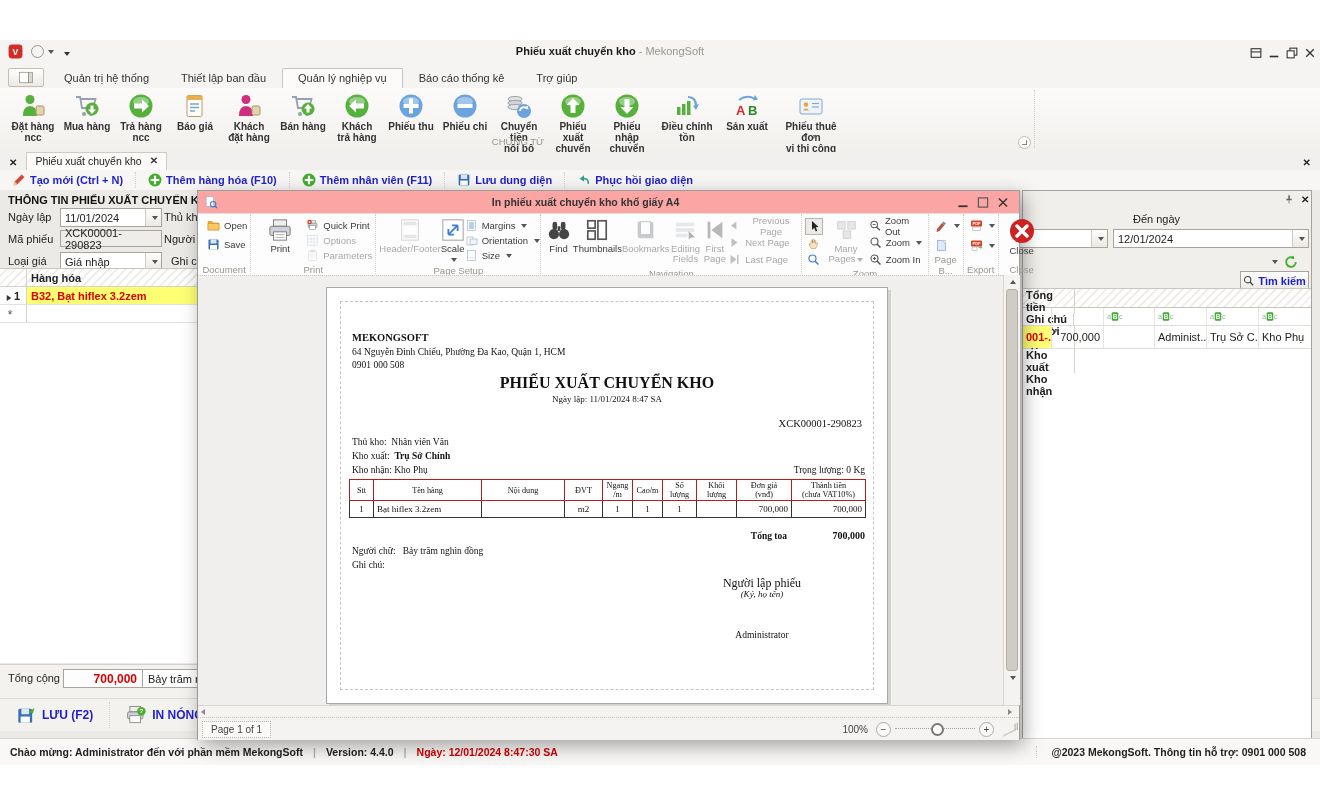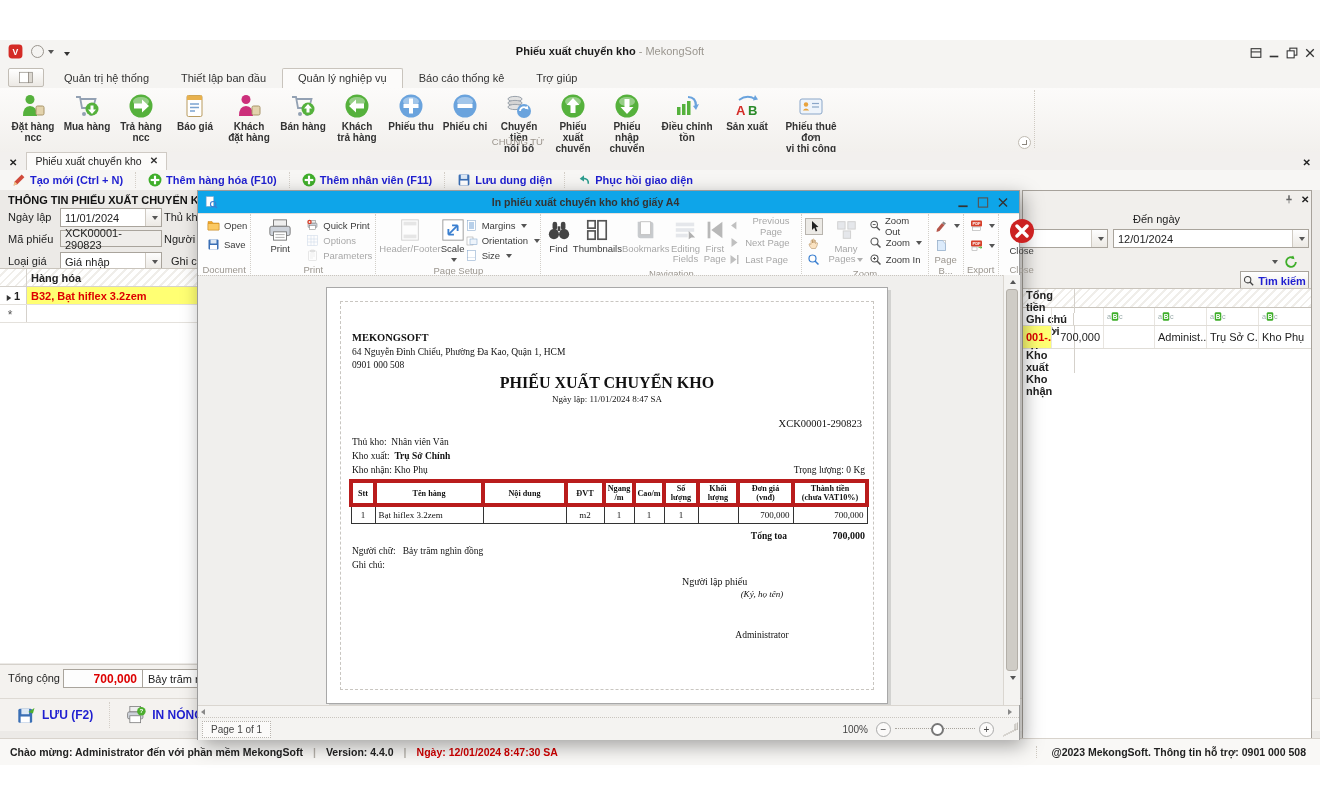--- a/index.html
+++ b/index.html
@@ -78,21 +78,21 @@
   .rg-row{display:flex;height:22px;background:#fff;border-bottom:1px solid #e0ddd7;}
   .rg-c{border-right:1px solid #e8e5e0;display:flex;align-items:center;padding:0 3px;box-sizing:border-box;overflow:hidden;white-space:nowrap;}
 
   
   .statusbar{left:0;top:738px;width:1320px;height:26px;background:#f9f8f6;border-top:1px solid #d8d3cc;display:flex;align-items:center;font-weight:bold;font-size:10.5px;}
   .sb-sep{color:#b5b1aa;margin:0 10px;}
   .sb-date{color:#d00000;}
   .sb-right{margin-left:auto;margin-right:14px;border-left:1px dotted #cfcac2;padding-left:14px;}
 
   
-  .dialog{left:197px;top:190px;width:823px;height:550px;background:#0ea5e9;border:1px solid #9b9b9b;
+  .dialog{left:197px;top:190px;width:823px;height:550px;background:#fca5a5;border:1px solid #9b9b9b;
           box-shadow:4px 6px 18px rgba(0,0,0,.35);box-sizing:border-box;}
   .dlg-title{height:22px;display:flex;align-items:center;padding:0 6px;}
   .dlg-title .dtxt{flex:1;text-align:center;font-weight:bold;font-size:10.5px;color:#333;}
   .dlg-wbtn{width:20px;height:15px;display:flex;align-items:center;justify-content:center;color:#555;}
   .dlg-toolbar{height:62px;background:#fdfdfd;border-top:1px solid #e4e1dc;border-bottom:1px solid #d8d5d0;display:flex;}
   .tgroup{border-right:1px dotted #d2cfc9;display:flex;flex-direction:column;padding:2px 3px 0;}
   .tgroup .gbody{flex:1;display:flex;align-items:flex-start;}
   .tgroup .glabel{text-align:center;font-size:9.5px;color:#9a958e;padding:1px 0;}
   .tbig{width:52px;display:flex;flex-direction:column;align-items:center;text-align:center;font-size:9.5px;color:#3b3b3b;line-height:10px;padding-top:2px;}
   .tbig .tic{width:24px;height:24px;margin-bottom:2px;}
@@ -108,21 +108,21 @@
   .hscroll{left:0;top:514px;width:821px;height:12px;background:#f4f3f1;border-top:1px solid #dad6d0;}
   .dlg-status{left:0;top:526px;width:821px;height:22px;background:#f4f3f1;border-top:1px dotted #c9c5bf;display:flex;align-items:center;font-size:10px;color:#444;}
   .pagebox{border:1px dotted #b8b4ae;padding:2px 8px;margin-left:4px;background:#fbfaf9;}
   .sthumb{background:#cfccc6;border:1px solid #b3afa8;border-radius:3px;}
 
   
   .page{left:128px;top:11px;width:560px;height:415px;background:#fff;border:1px solid #a8a8a8;box-shadow:3px 3px 0 rgba(0,0,0,.12);}
   .pmargin{left:13px;top:13px;width:532px;height:387px;border:1px dashed #c9c6c1;}
   .doc{font-family:"Liberation Serif",serif;color:#111;}
   .dtable{border-collapse:collapse;table-layout:fixed;width:516px;font-family:"Liberation Serif",serif;}
-  .dtable th{border:4px solid #b91c1c;font-size:8.2px;font-weight:bold;text-align:center;padding:1px;line-height:9px;margin-top:8px;}
+  .dtable th{border:1px solid #b91c1c;font-size:8.2px;font-weight:normal;text-align:center;padding:1px;line-height:9px;margin-top:8px;}
   .dtable td{border:1px solid #333;font-size:9px;padding:1px 3px;height:14px;}
   .tr-r{text-align:right;}
 </style>
 </head>
 <body>
 
 <div class="screen">
 
   <div class="abs titlebar"></div>
   <div class="abs qat">
@@ -955,21 +955,21 @@
                   <td class="tr-r">700,000</td>
             </tr>
           </tbody>
             </table>
 
           <div class="abs" style="left:330px;top:243px;width:130px;text-align:right;font-size:9.5px;font-weight:bold">Tổng toa</div>
           <div class="abs" style="left:460px;top:242px;width:78px;text-align:right;font-size:10px;font-weight:bold">700,000</div>
 
           <div class="abs" style="left:25px;top:258px;font-size:9.5px"><span>Người chữ:</span>&nbsp;&nbsp;&nbsp;<span>Bảy trăm nghìn đồng</span></div>
           <div class="abs" style="left:25px;top:272px;font-size:9.5px">Ghi chú:</div>
-          <div class="abs" style="left:355px;top:288px;width:160px;font-size:10px">Người lập phiếu</div>
+          <div class="abs" style="left:355px;top:288px;width:160px;text-align:center;font-size:12px">Người lập phiếu</div>
           <div class="abs" style="left:355px;top:301px;width:160px;text-align:center;font-size:9px;font-style:italic">(Ký, họ tên)</div>
           <div class="abs" style="left:355px;top:342px;width:160px;text-align:center;font-size:9.5px">Administrator</div>
         </div>
       </div>
     </div>
 
     <div class="abs vscroll">
       <div style="height:14px;display:flex;align-items:center;justify-content:center">
           <span class="caret-s" style="transform:rotate(180deg)"></span>
         </div>

